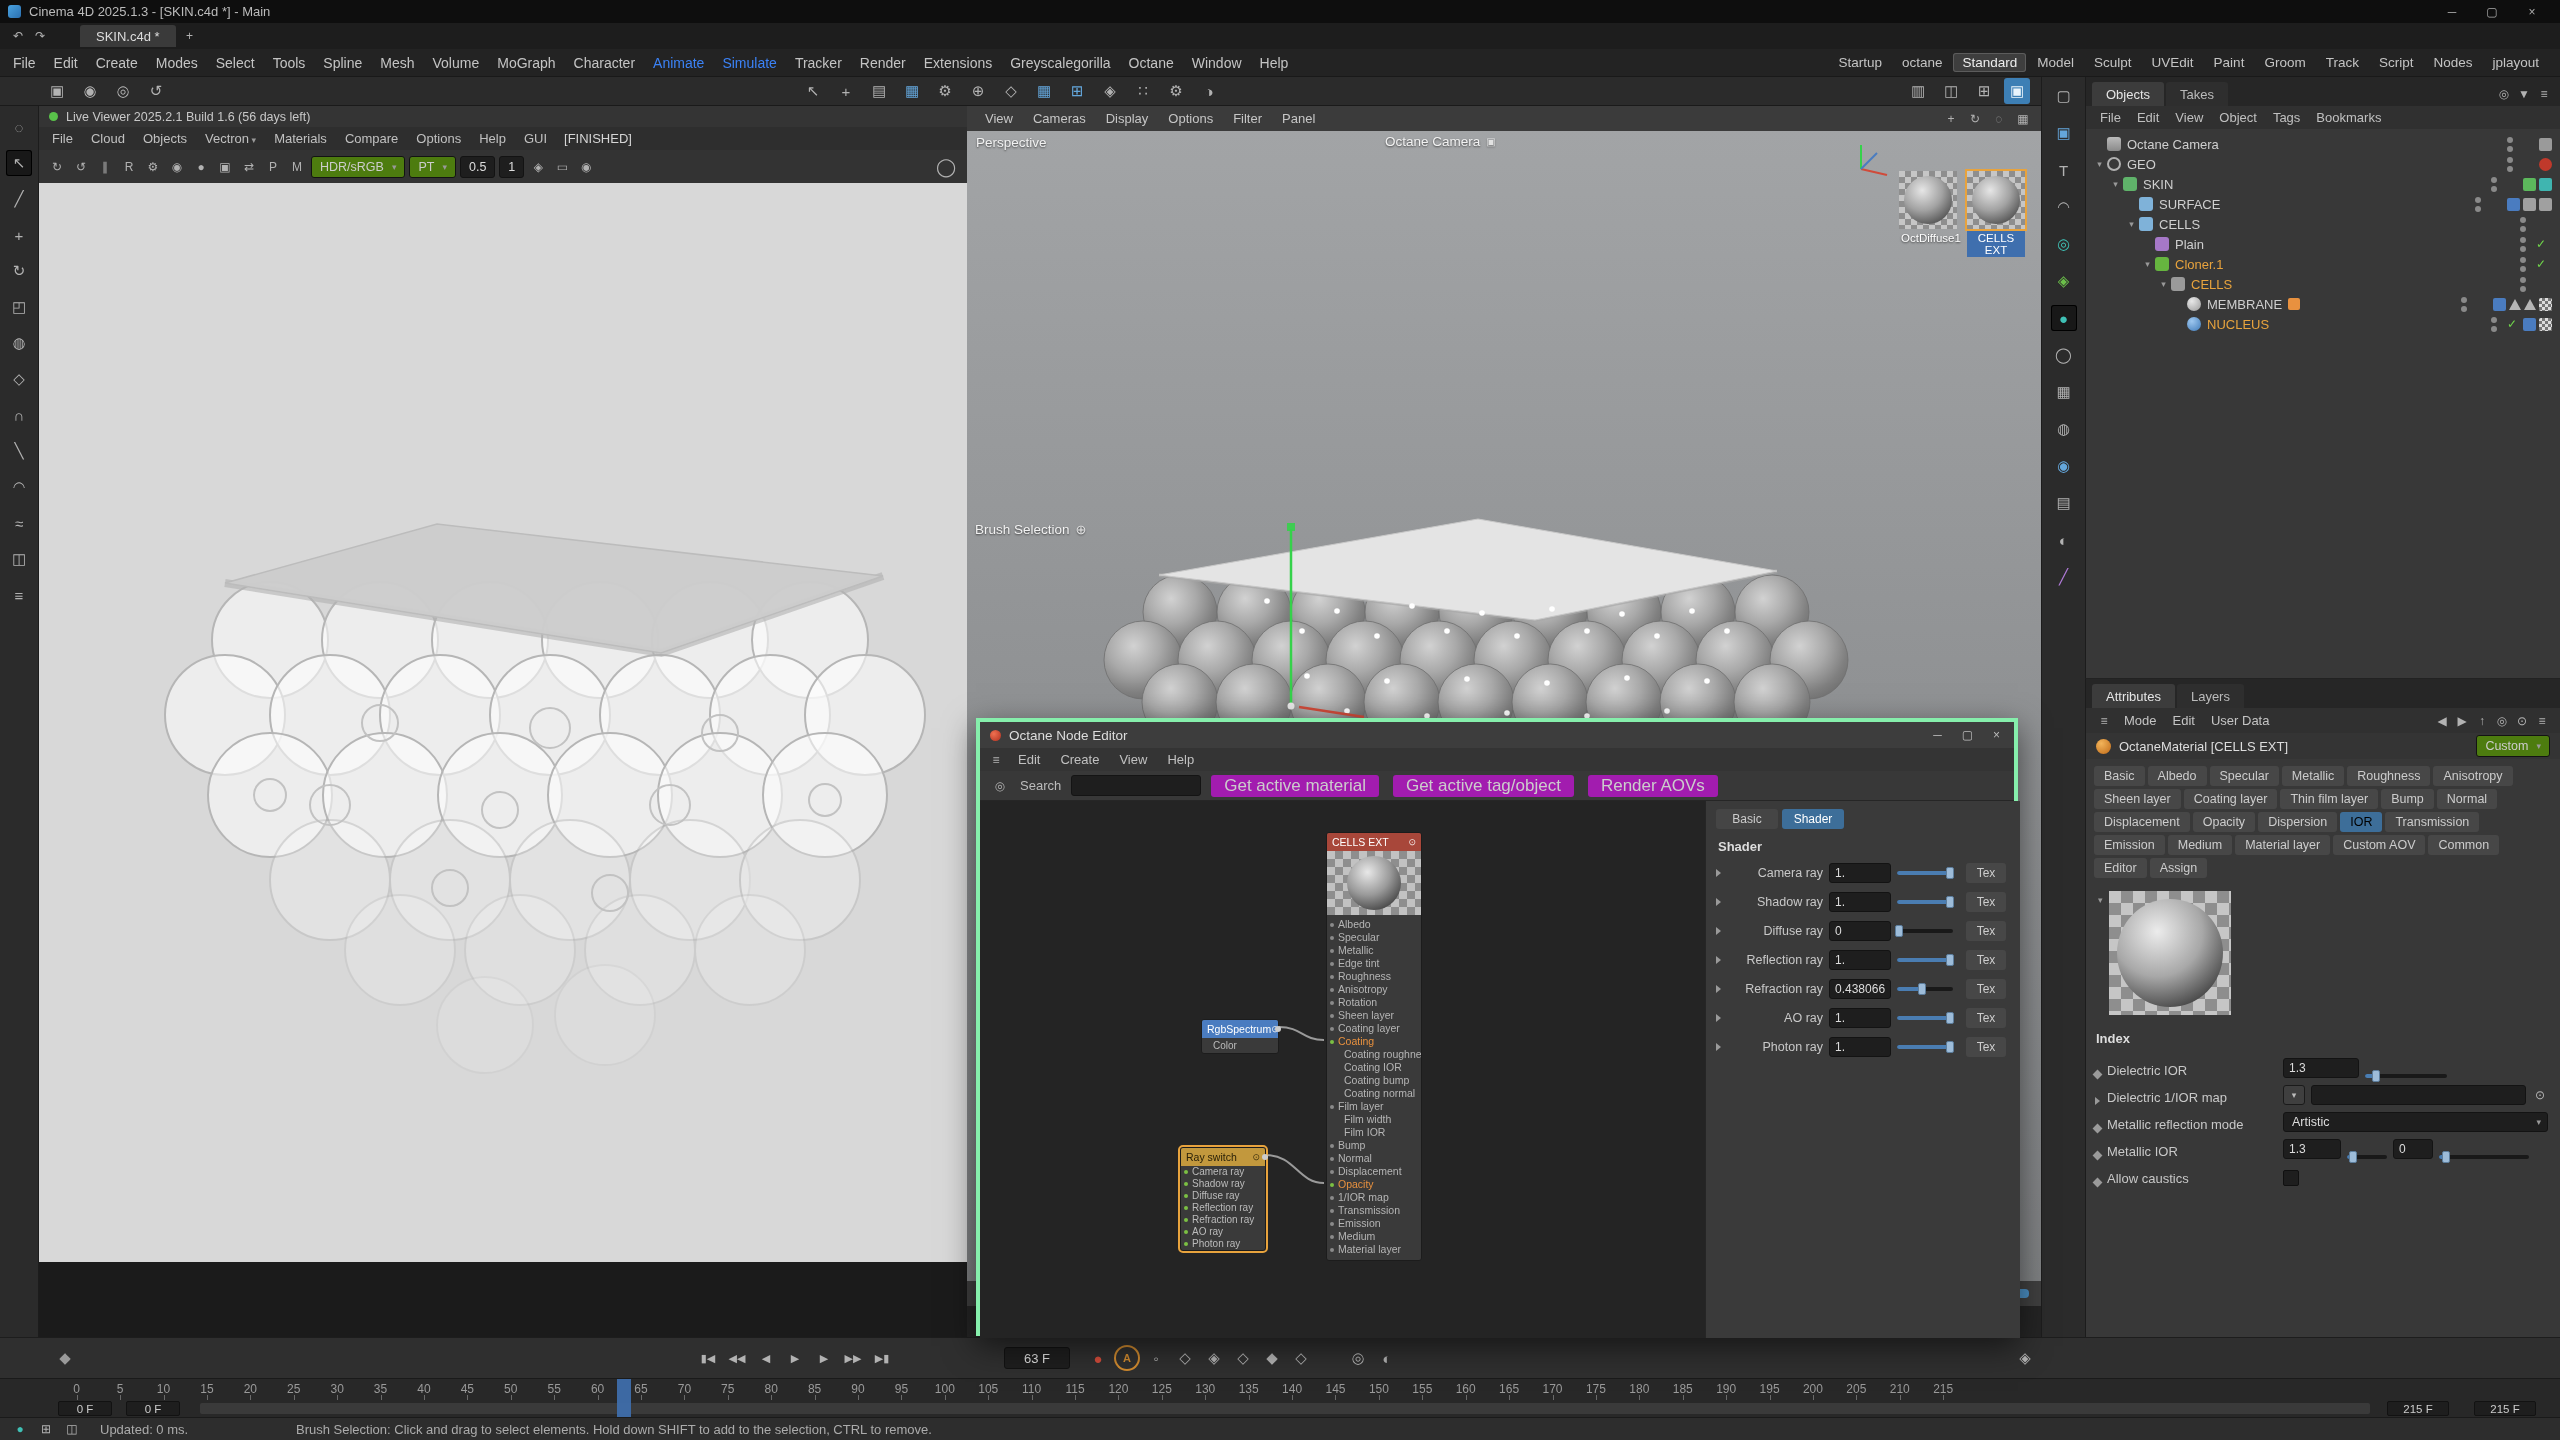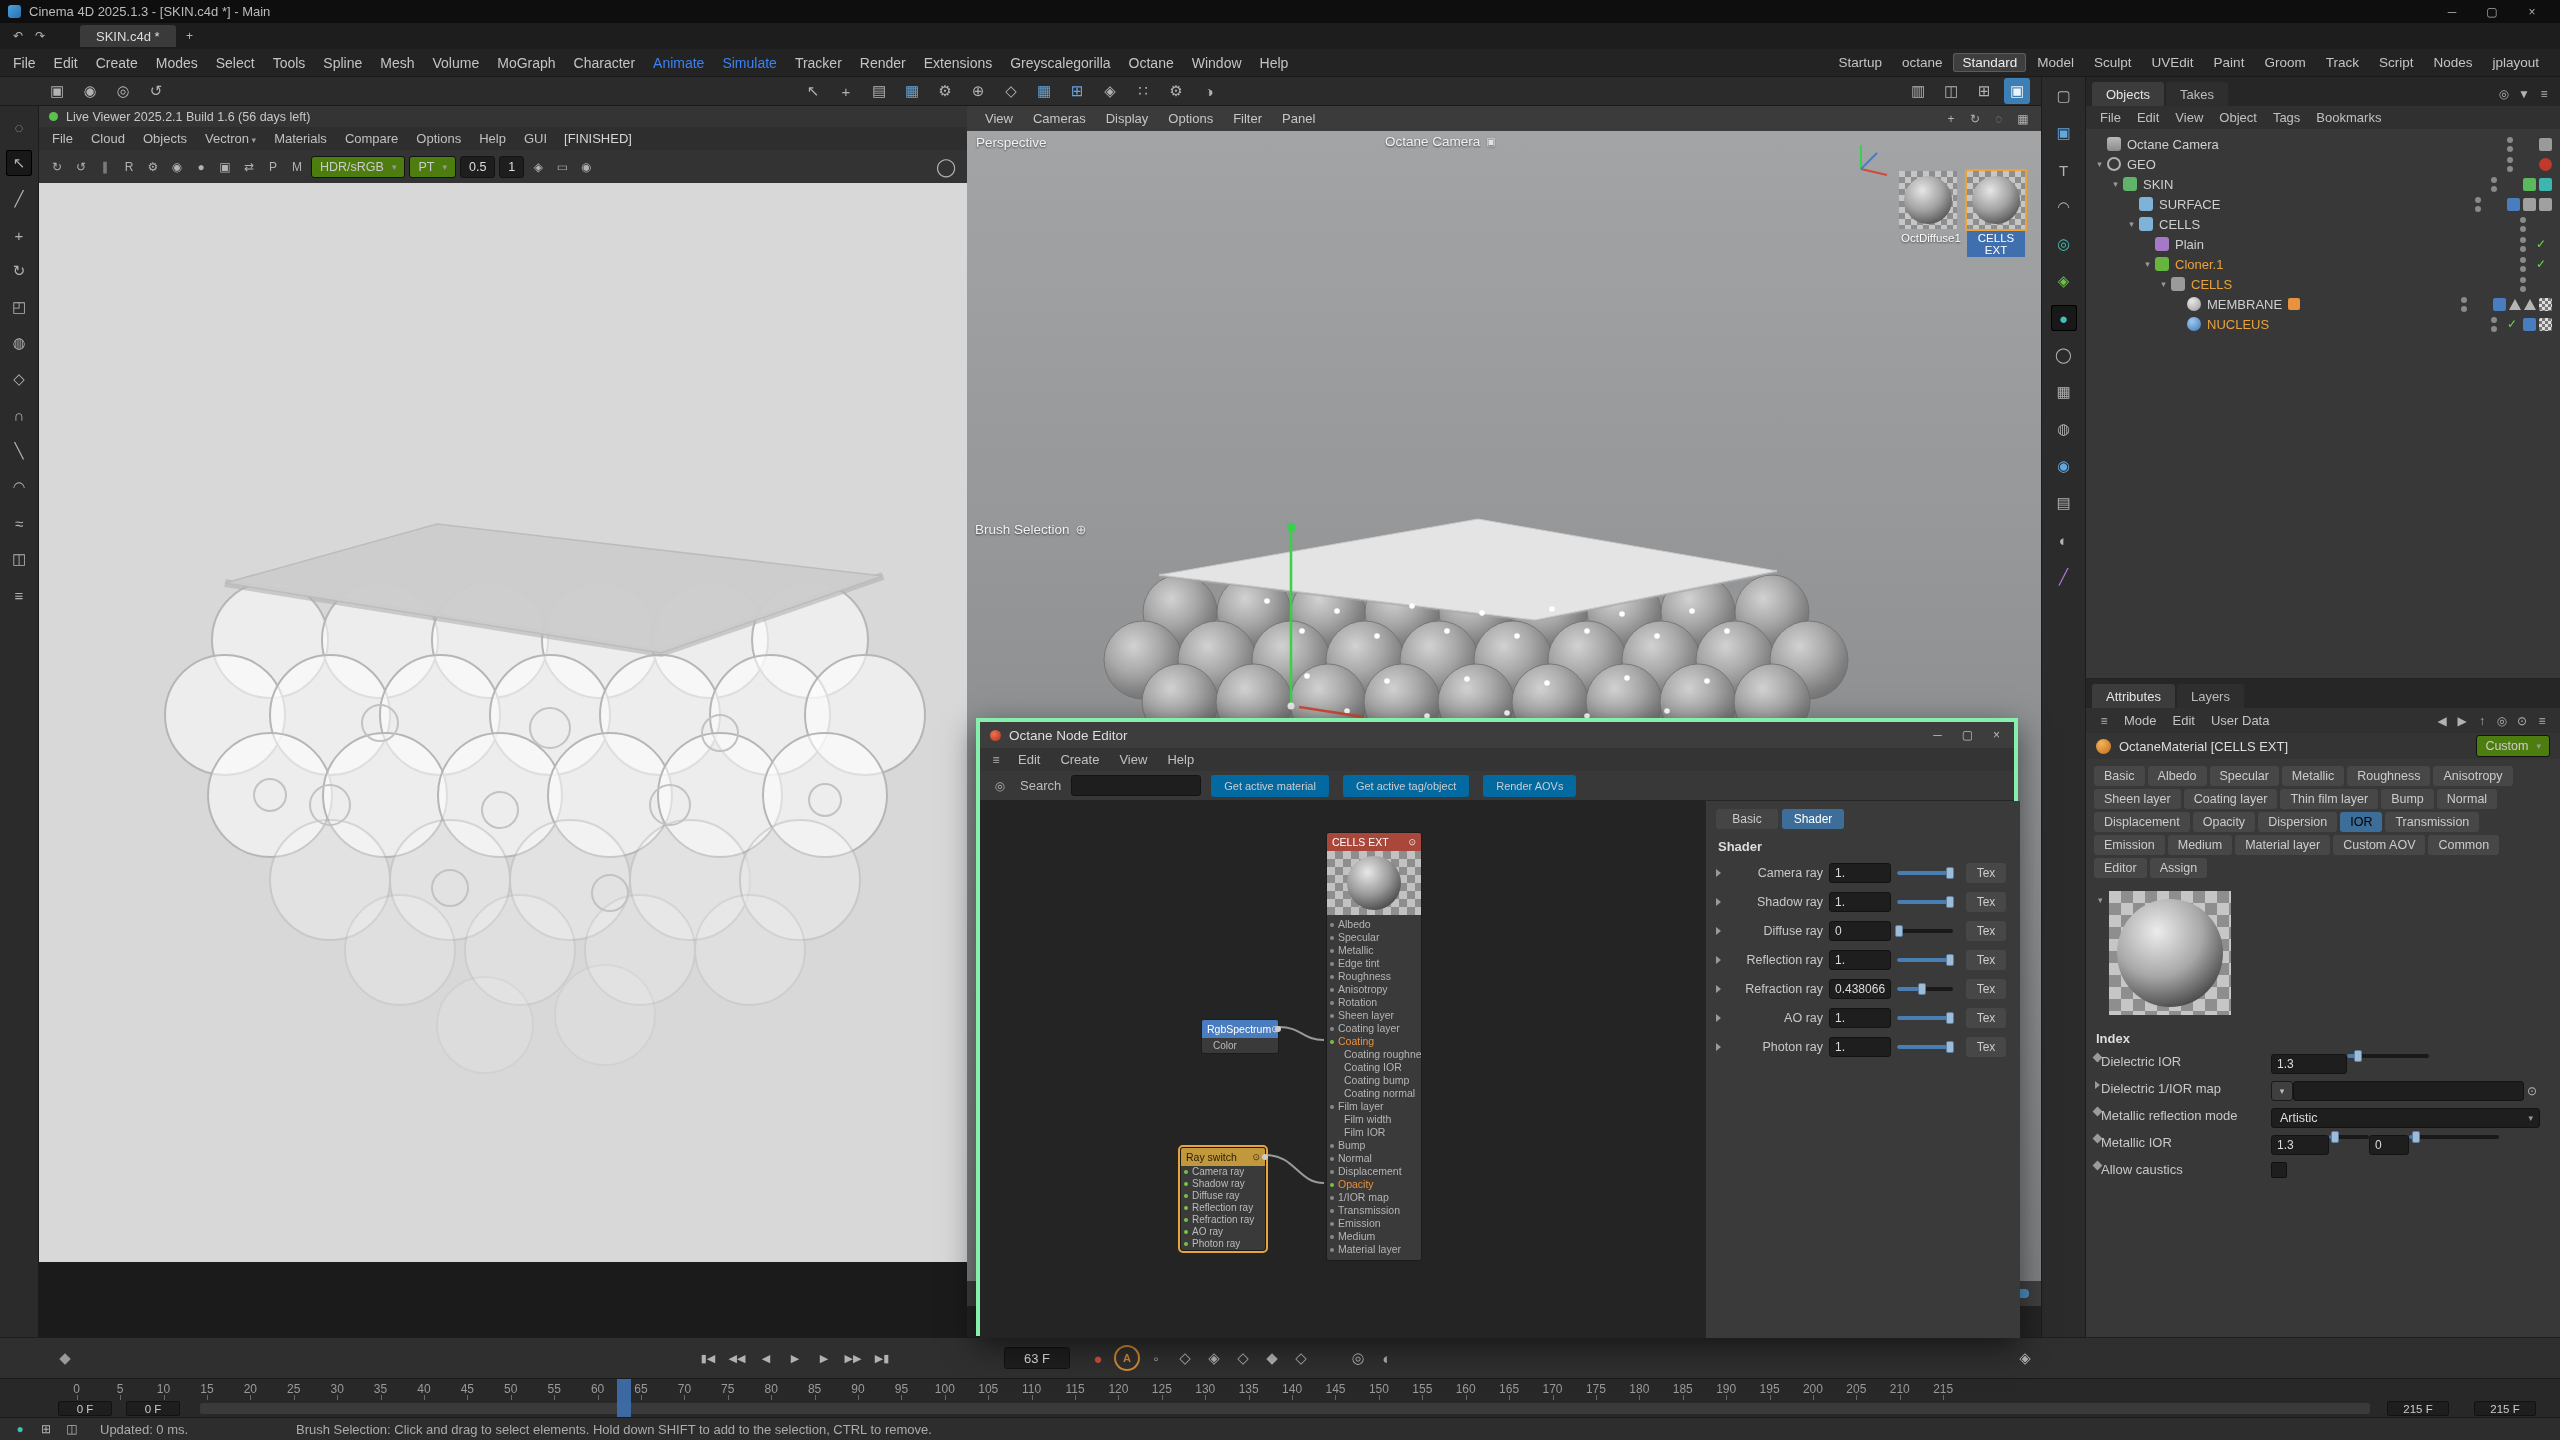--- a/index.html
+++ b/index.html
@@ -70,21 +70,21 @@
 .bluebar{width:56px;height:9px;border-radius:4px;background:#4a8ec2}
 
 #nodeeditor{position:absolute;left:976px;top:718px;width:1042px;height:618px;background:#2f2f2f;border:4px solid #86efac;box-shadow:0 10px 30px rgba(0,0,0,.55);z-index:40}
 .ne-title{height:26px;background:#3d3d3d;display:flex;align-items:center;gap:8px;padding:0 10px;font-size:13.5px;color:#ddd}
 .ne-dot{width:11px;height:11px;border-radius:50%;background:radial-gradient(circle at 35% 35%,#f07050,#b03020);flex:none}
 .ne-ctrl{margin-left:auto;display:flex;gap:20px;padding-right:4px}
 .ne-menus{height:23px;background:#343434;display:flex;align-items:center;font-size:13px;color:#c0c0c0;padding:0 6px;gap:2px}
 .ne-m{padding:0 10px}
 .ne-tools{height:30px;background:#383838;display:flex;align-items:center;gap:10px;padding:0 10px;border-bottom:1px solid #262626}
 .ne-search{width:130px;height:21px;background:#1e1e1e;border:1px solid #141414;border-radius:3px}
-.ne-btn{height:22px;background:#0369a1;border-radius:3px;padding:0 13px;font-size:11px;color:#ccc;display:flex;align-items:center;white-space:nowrap}
+.ne-btn{height:22px;background:#a21caf;border-radius:3px;padding:0 13px;font-size:17px;color:#ccc;display:flex;align-items:center;white-space:nowrap}
 .ne-body{position:absolute;left:0;top:79px;width:1040px;height:537px;display:flex}
 .ne-graph{position:relative;width:725px;height:537px;background:#242424;overflow:hidden}
 .wires{position:absolute;left:0;top:0}
 .node{position:absolute;background:#3a3a3a;border:1px solid #1c1c1c;border-radius:3px}
 .node.sel{outline:2px solid #e8a33d}
 .nhead{height:18px;display:flex;align-items:center;justify-content:space-between;padding:0 5px;font-size:10.5px;color:#fff;white-space:nowrap;overflow:hidden;border-radius:2px 2px 0 0}
 .mat .nhead{background:#a8473a}
 .rgb .nhead{background:#4a7cc0}
 .ray .nhead{background:#c2983d;color:#2a2108}
 .nico{font-size:9px;opacity:.85}
@@ -167,21 +167,21 @@
 .at-matrow{height:26px;background:#343434;display:flex;align-items:center;gap:8px;padding:0 10px;font-size:13px;color:#ddd}
 .matball-ic{width:15px;height:15px;border-radius:50%;background:radial-gradient(circle at 35% 30%,#f2b45a,#c06a18);flex:none}
 .at-preset{margin-left:auto}
 .at-stabs{display:flex;flex-wrap:wrap;gap:3px;padding:7px 8px}
 .stab{padding:3px 10px;background:#474747;border-radius:3px;font-size:12.5px;color:#ccc;white-space:nowrap}
 .stab.active{background:#3d6e99;color:#000000}
 .at-prevrow{display:flex;padding:6px 0 0 12px;align-items:flex-start;gap:6px}
 .at-prev{width:122px;height:124px;position:relative;background:repeating-conic-gradient(#8e8e8e 0% 25%,#c6c6c6 0% 50%);background-size:24px 24px}
 .at-prev::after{content:"";position:absolute;inset:8px;border-radius:50%;background:radial-gradient(circle at 38% 30%,#ececec,#a8a8a8 45%,#3a3a3a 85%)}
 .at-index-title{padding:16px 0 8px 10px;font-size:13px;color:#ddd;font-weight:bold}
-.arow{display:flex;align-items:flex-start;height:24px;padding:0 20px 0 8px;margin-bottom:3px;}
+.arow{display:flex;align-items:flex-end;height:24px;padding:0 12px 0 8px;margin-bottom:3px;gap:6px}
 .adot{width:7px;height:7px;background:#9a9a9a;transform:rotate(45deg);flex:none}
 .aarrow{width:0;height:0;border-top:4px solid transparent;border-bottom:4px solid transparent;border-left:5px solid #9a9a9a;flex:none;margin:0 1px}
 .alabel{width:170px;font-size:13px;color:#c8c8c8;white-space:nowrap}
 .checkbox{width:16px;height:16px;background:#1e1e1e;border:1px solid #101010;border-radius:2px}
 .selbox{flex:1;height:20px;background:#1e1e1e;border:1px solid #131313;border-radius:3px;display:flex;align-items:center;padding:0 8px;font-size:12.5px;color:#ddd;position:relative}
 .selbox::after{content:"▾";position:absolute;right:6px;font-size:9px;color:#999}
 .mapfield{flex:1;height:20px;background:#1e1e1e;border:1px solid #131313;border-radius:3px}
 .minidd{width:22px;height:20px;background:#3f3f3f;border:1px solid #1a1a1a;border-radius:3px;display:flex;align-items:center;justify-content:center;font-size:9px;color:#bbb}
 
 #transport{position:absolute;left:0;top:1337px;width:2560px;height:41px;background:#2f2f2f;border-top:1px solid #1d1d1d}

